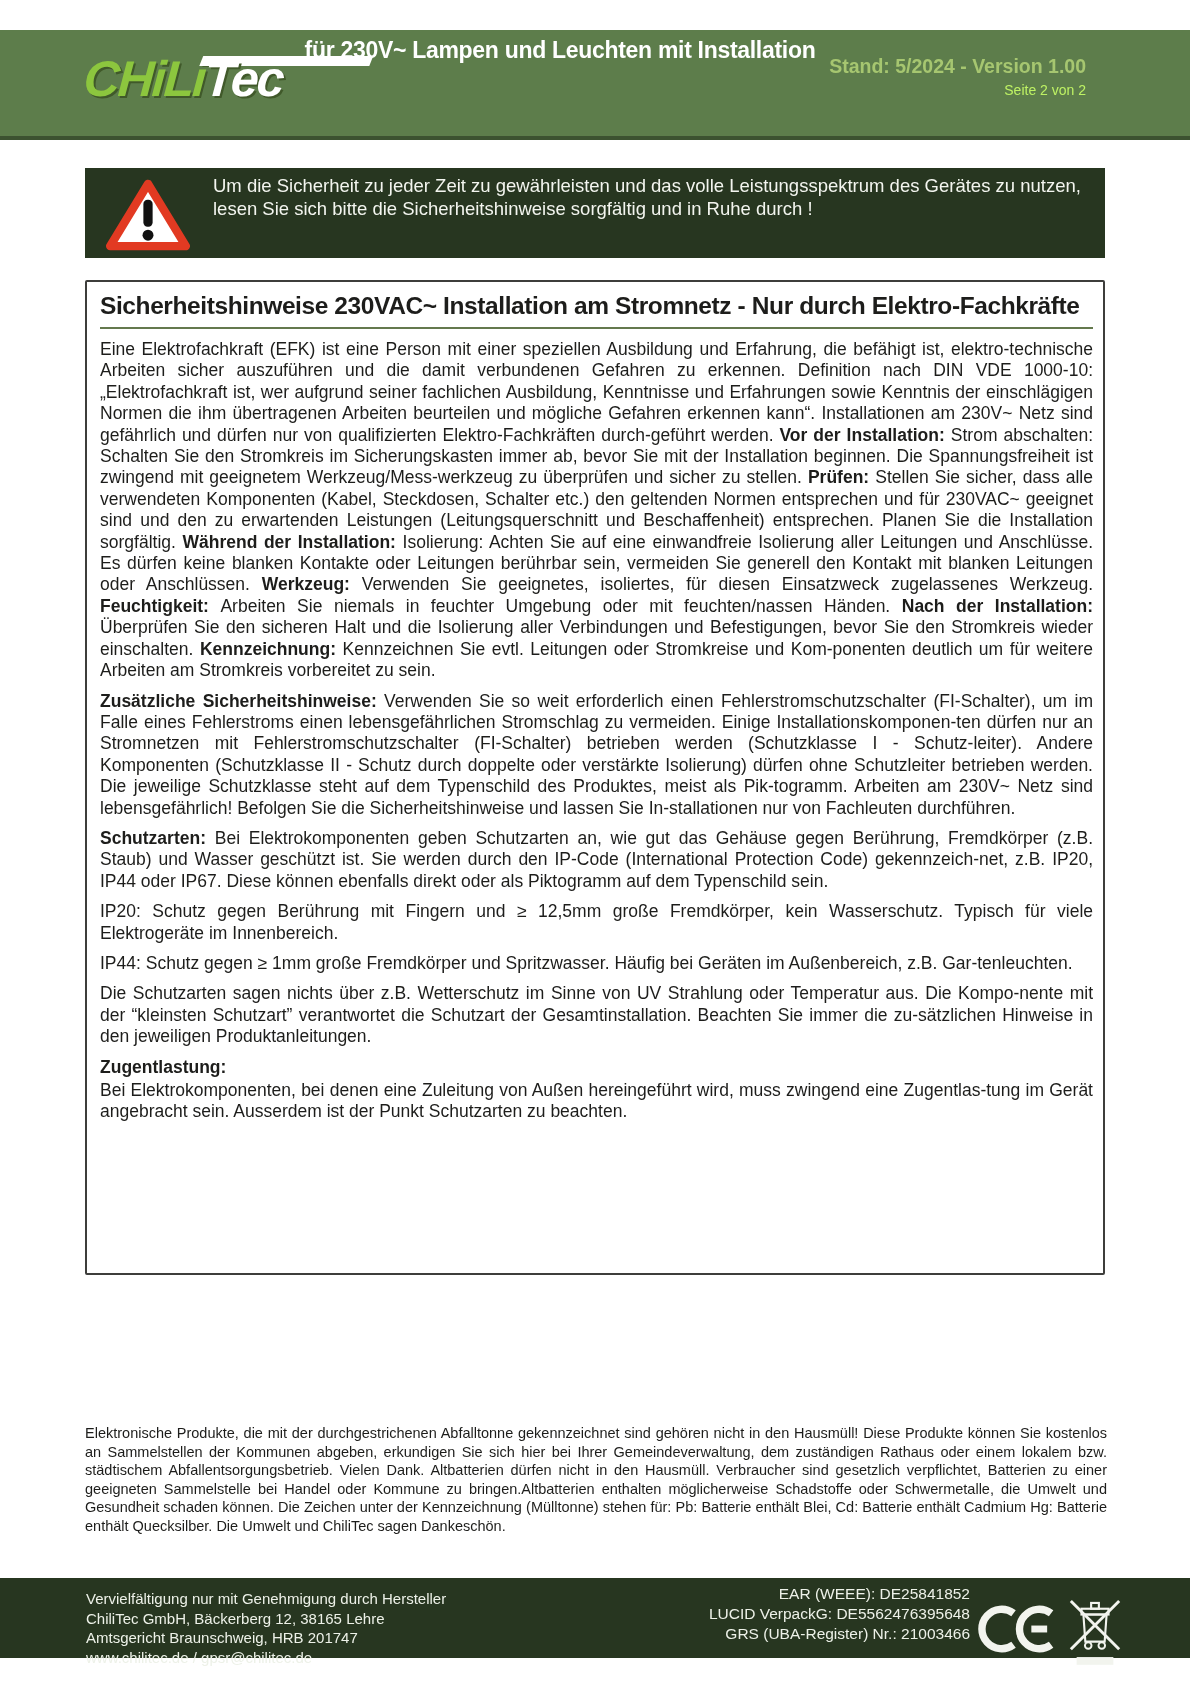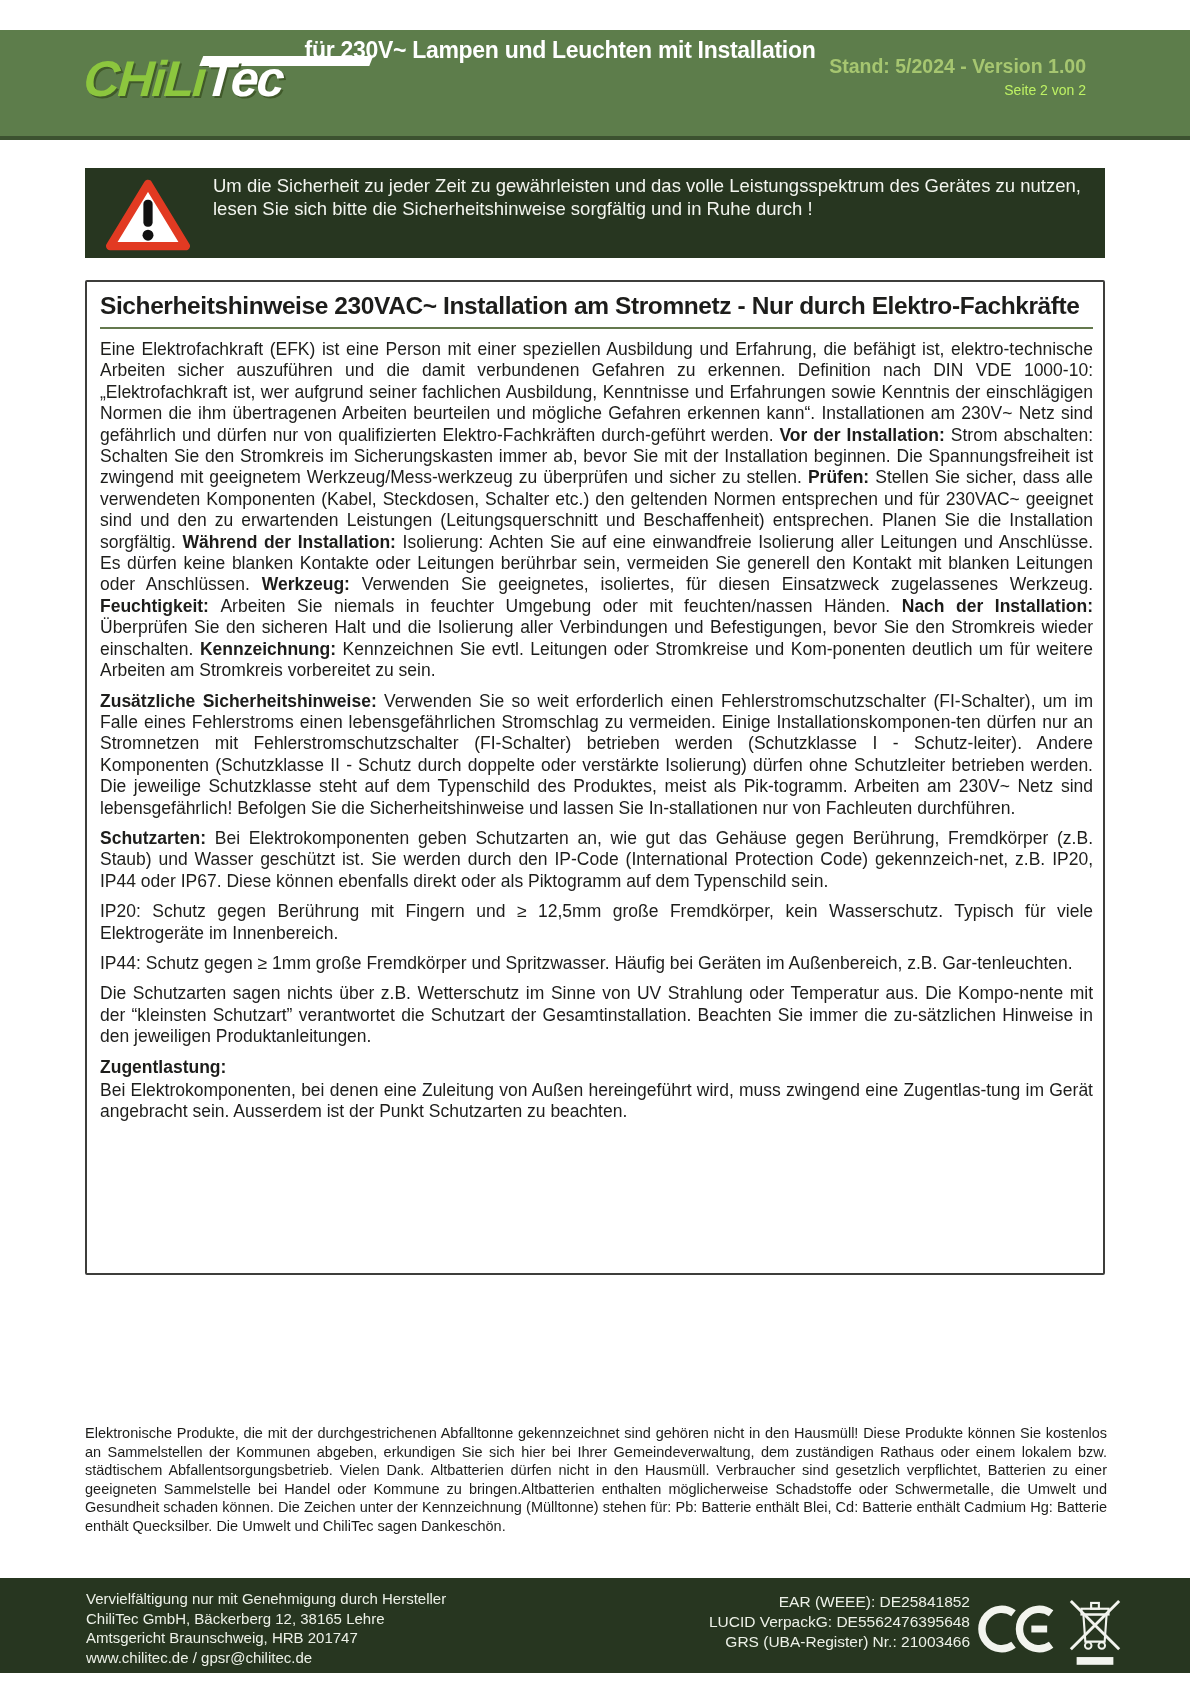--- a/index.html
+++ b/index.html
@@ -38,24 +38,24 @@
   .boxrule{border:none;border-top:2px solid #64794d;margin:6px 0 10px 0;}
   .para{font-size:17.5px;line-height:21.4px;text-align:justify;margin:0 0 9px 0;}
   .para b{font-weight:bold;}
   .para.tight{margin-bottom:2px;}
 
   
   .disposal{position:absolute;top:1424px;left:85px;width:1022px;
             font-size:14.5px;line-height:18.6px;text-align:justify;color:#1d1d1b;}
 
   
-  .footer{position:absolute;top:1578px;left:0;width:1190px;height:95px;background:#273620;
+  .footer{position:absolute;top:1578px;left:0;width:1190px;height:80px;background:#273620;
           color:#edf1e8;}
   .f-left{position:absolute;left:86px;top:11px;font-size:15px;line-height:19.5px;}
-  .f-right{position:absolute;left:620px;top:14px;width:350px;text-align:right;
+  .f-right{position:absolute;left:620px;top:6px;width:350px;text-align:right;
            font-size:15.5px;line-height:20px;}
   .ce-mark{position:absolute;left:976px;top:20px;}
   .weee-icon{position:absolute;left:1066px;top:11px;}
 </style>
 </head>
 <body>
 
 <div class="page">
 
   <div class="header">

